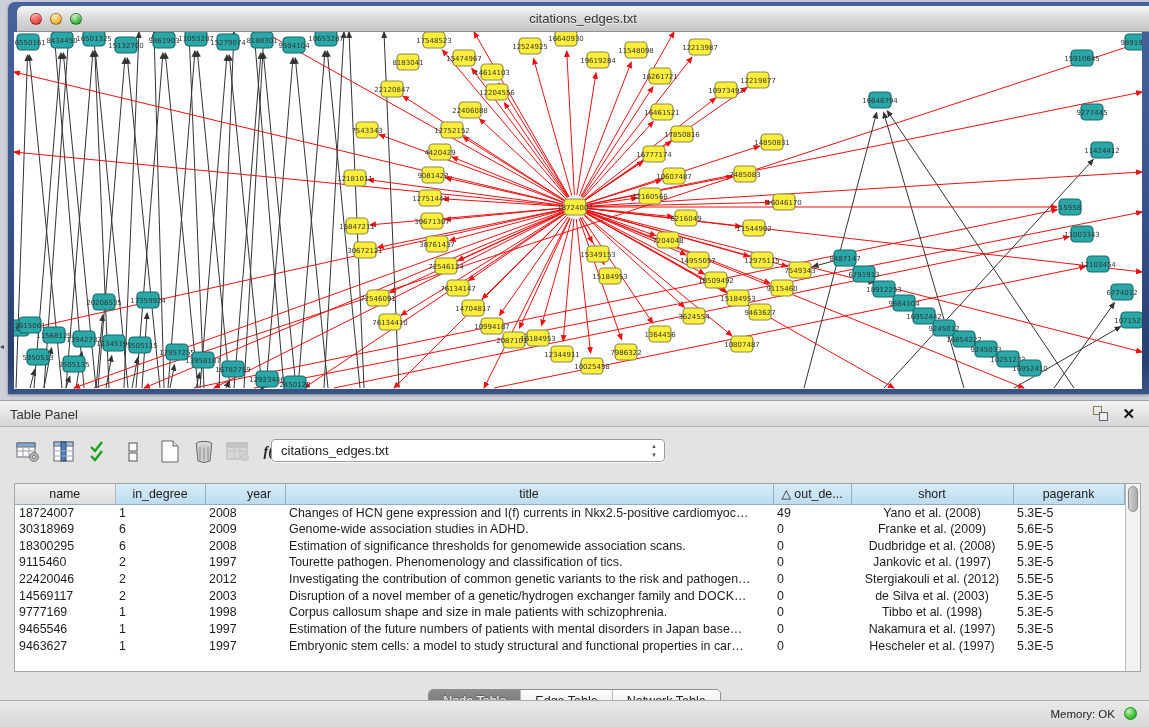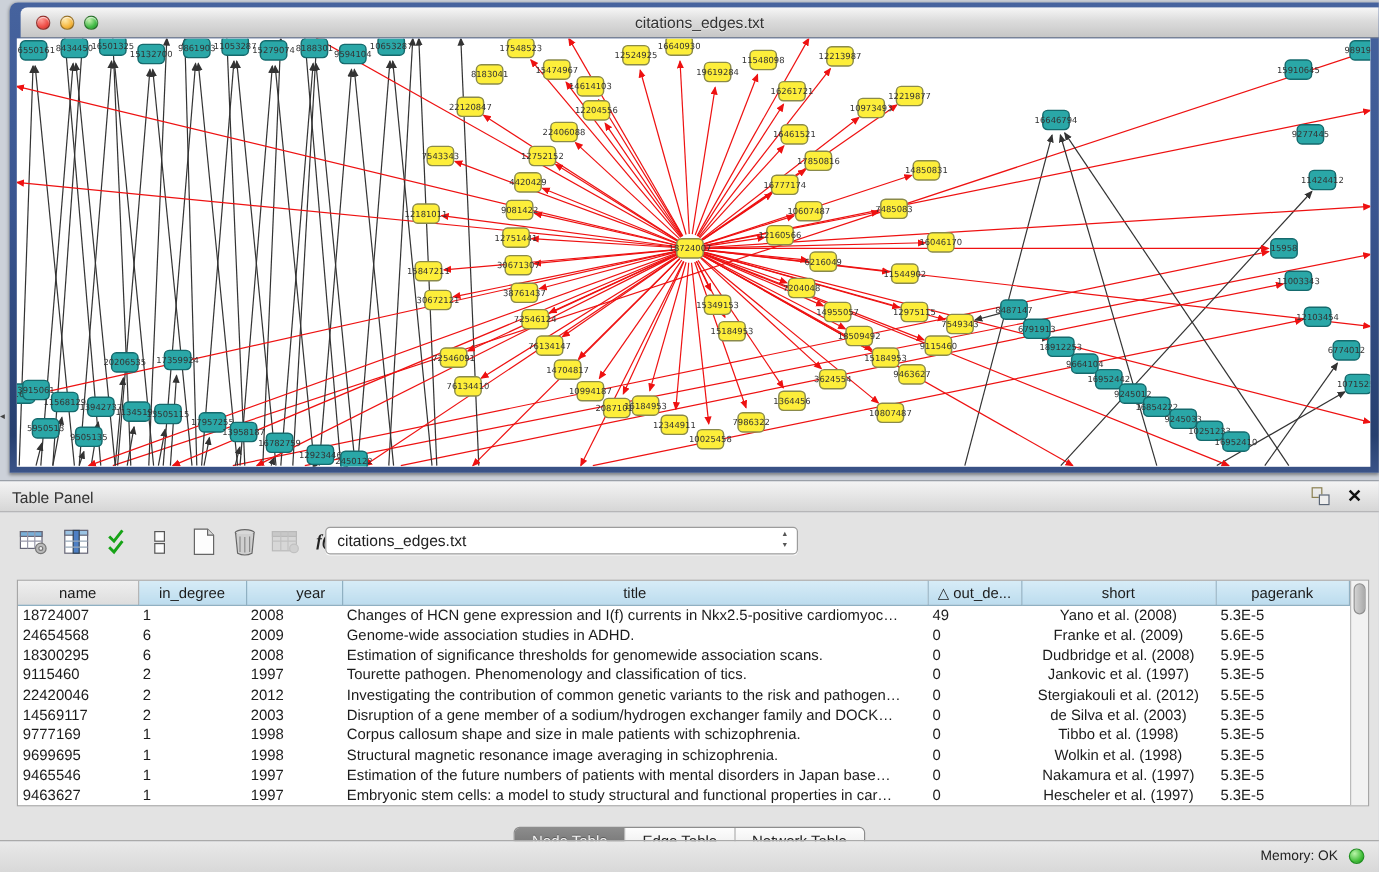--- a/index.html
+++ b/index.html
@@ -769,21 +769,21 @@
           <tr>
             <td>18724007</td>
             <td>1</td>
             <td>2008</td>
             <td>Changes of HCN gene expression and I(f) currents in Nkx2.5-positive cardiomyoc…</td>
             <td>49</td>
             <td class="tc">Yano et al. (2008)</td>
             <td>5.3E-5</td>
           </tr>
           <tr>
-            <td>24654568</td>
+            <td>30318969</td>
             <td>6</td>
             <td>2009</td>
             <td>Genome-wide association studies in ADHD.</td>
             <td>0</td>
             <td class="tc">Franke et al. (2009)</td>
             <td>5.6E-5</td>
           </tr>
           <tr>
             <td>18300295</td>
             <td>6</td>
@@ -808,44 +808,35 @@
             <td>2012</td>
             <td>Investigating the contribution of common genetic variants to the risk and pathogen…</td>
             <td>0</td>
             <td class="tc">Stergiakouli et al. (2012)</td>
             <td>5.5E-5</td>
           </tr>
           <tr>
             <td>14569117</td>
             <td>2</td>
             <td>2003</td>
-            <td>Disruption of a gene member of a sodium/hydrogen exchanger family and DOCK…</td>
+            <td>Disruption of a novel member of a genetic/hydrogen exchanger family and DOCK…</td>
             <td>0</td>
             <td class="tc">de Silva et al. (2003)</td>
             <td>5.3E-5</td>
           </tr>
           <tr>
             <td>9777169</td>
             <td>1</td>
             <td>1998</td>
             <td>Corpus callosum shape and size in male patients with schizophrenia.</td>
             <td>0</td>
             <td class="tc">Tibbo et al. (1998)</td>
             <td>5.3E-5</td>
           </tr>
           <tr>
-            <td>9699695</td>
-            <td>1</td>
-            <td>1998</td>
-            <td>Structural magnetic resonance image averaging in schizophrenia.</td>
-            <td>0</td>
-            <td class="tc">Wolkin et al. (1998)</td>
-            <td>5.3E-5</td>
-          </tr>
-          <tr>
             <td>9465546</td>
             <td>1</td>
             <td>1997</td>
             <td>Estimation of the future numbers of patients with mental disorders in Japan base…</td>
             <td>0</td>
             <td class="tc">Nakamura et al. (1997)</td>
             <td>5.3E-5</td>
           </tr>
           <tr>
             <td>9463627</td>

